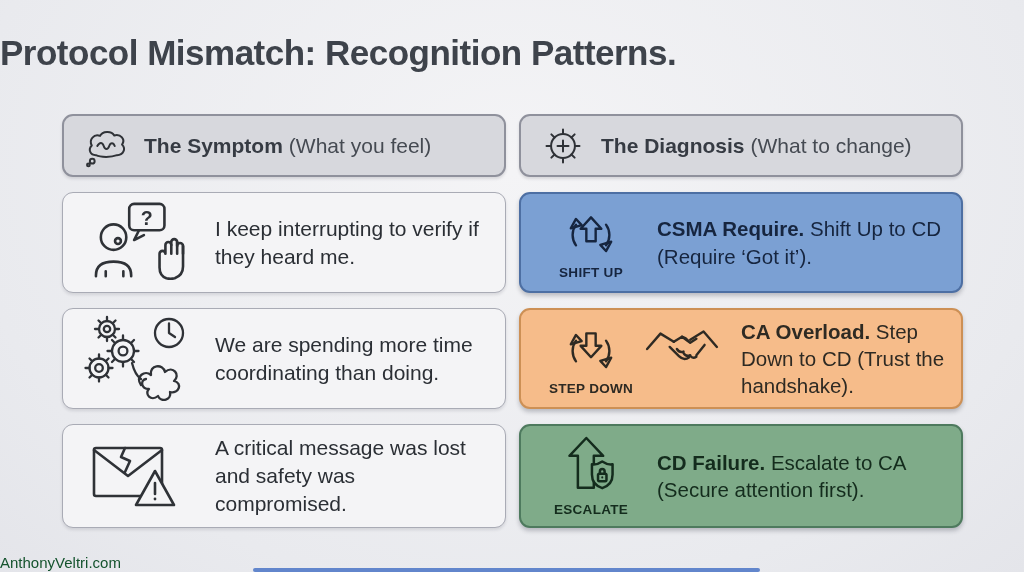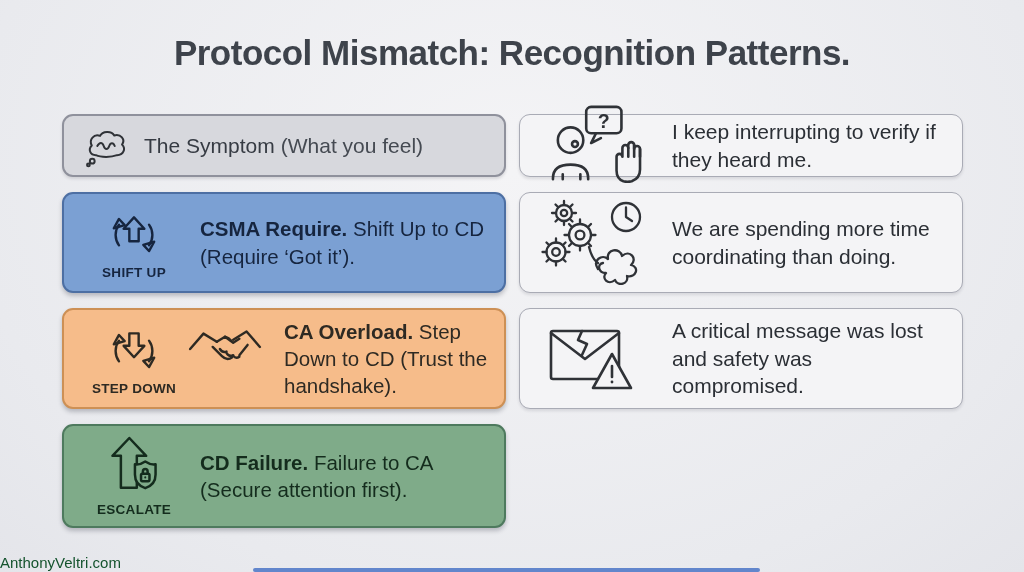--- a/index.html
+++ b/index.html
@@ -5,37 +5,37 @@
   html,body{margin:0;padding:0;}
   body{
     width:1024px;height:572px;overflow:hidden;
     font-family:"Liberation Sans","DejaVu Sans",sans-serif;
     background:radial-gradient(ellipse at 50% 30%, #f4f4f6 0%, #e9eaee 75%, #e4e5ea 100%);
     position:relative;
   }
   .slide{position:absolute;inset:0;}
   .title{
     position:absolute;top:33px;left:0;width:100%;
-    text-align:center;font-size:35px;font-weight:700;color:#3e434b;
+    text-align:left;font-size:35px;font-weight:700;color:#3e434b;
     letter-spacing:-0.5px;
   }
   .grid{
     position:absolute;left:62px;top:114px;width:901px;
     display:grid;grid-template-columns:444px 444px;
     grid-template-rows:63px 101px 101px 104px;
     column-gap:13px;row-gap:15px;
   }
   .card{border-radius:11px;display:flex;align-items:center;box-sizing:border-box;}
   .header-card{
     background:#d7d8dd;border:2px solid #8f919c;
     box-shadow:0 2px 3px rgba(40,40,60,.14);
     padding-left:20px;gap:16px;
   }
   .header-card .htext{font-size:21px;color:#363b43;}
-  .header-card .b{font-weight:400;}
+  .header-card .b{font-weight:700;}
   .header-card .note{font-weight:400;color:#454a52;margin-left:6px;}
   .symptom-card{
     background:#f4f4f6;border:1.5px solid #a9abb5;
     box-shadow:0 2px 3px rgba(40,40,60,.12);
   }
   .symptom-card .icon-zone{width:152px;flex:0 0 152px;display:flex;justify-content:center;align-items:center;}
   .symptom-card .stext{flex:1;font-size:21px;line-height:1.32;color:#2b2f35;padding-right:20px;}
   .diag-card{
     padding-left:20px;
     box-shadow:0 3px 4px rgba(30,35,50,.25);
@@ -75,20 +75,32 @@
           <path d="M14.5 23 c2.5-4.5 5.5-4.5 7 0 c1.5 4.5 4.5 4.5 6 0 c1.5-4 4.5-4 6 0"></path>
           <circle cx="9" cy="39.5" r="2.6"></circle>
           <circle cx="4.8" cy="43.6" r="1.5"></circle>
         </svg>
       </span>
       <span class="htext">
         <span class="b">The Symptom</span><span class="note">(What you feel)</span>
       </span>
     </div>
 
+    <div class="card header-card">
+      <span>
+        <svg width="44" height="44" viewBox="0 0 48 48" fill="none" stroke="#2f3237" stroke-width="2" stroke-linecap="round" stroke-linejoin="round">
+          <circle cx="24" cy="24" r="13"></circle>
+          <path d="M24 18 v12 M18 24 h12"></path>
+          <path d="M24 11 V6 M24 37 v5 M11 24 H6 M37 24 h5 M14.8 14.8 L11.3 11.3 M33.2 14.8 l3.5-3.5 M14.8 33.2 l-3.5 3.5 M33.2 33.2 l3.5 3.5"></path>
+        </svg>
+      </span>
+      <span class="htext">
+        <span class="b">The Diagnosis</span><span class="note">(What to change)</span>
+      </span>
+    </div>
 
     <div class="card symptom-card">
       <div class="icon-zone">
         <svg width="118" height="90" viewBox="0 0 112 92" fill="none" stroke="#2f3237" stroke-width="2.6" stroke-linecap="round" stroke-linejoin="round">
           <circle cx="30" cy="40" r="13"></circle>
           <circle cx="34.5" cy="44" r="3"></circle>
           <path d="M12 80 v-1 q0-14 18-14 q18 0 18 14 v1"></path>
           <path d="M22 80 v-5 M40 80 v-5"></path>
           <rect x="46" y="6" width="36" height="27" rx="5"></rect>
           <path d="M56 33 l-5 10 10-5"></path>
@@ -195,21 +207,21 @@
               <path d="M44 28 q6 4 11 3 v11 q0 11-11 14.5 Q33 53 33 42 V31 q5 1 11-3 z" fill="#7fab89"></path>
               <rect x="39.5" y="41" width="9" height="8" rx="1.4"></rect>
               <path d="M41.5 41 v-2.5 a2.5 2.5 0 0 1 5 0 V41"></path>
               <circle cx="44" cy="45" r="1.1" fill="#142c1d" stroke="none"></circle>
             </svg>
           </span>
           <span class="badge">ESCALATE</span>
         </div>
       </div>
       <div class="dtext">
-        <span class="b">CD Failure.</span><span> Failure to CA (Secure attention first).</span>
+        <span class="b">CD Failure.</span><span> Escalate to CA (Secure attention first).</span>
       </div>
     </div>
 
   </div>
 
   <div class="watermark">AnthonyVeltri.com</div>
   <div class="bottom-bar"></div>
 
 </div>
 

